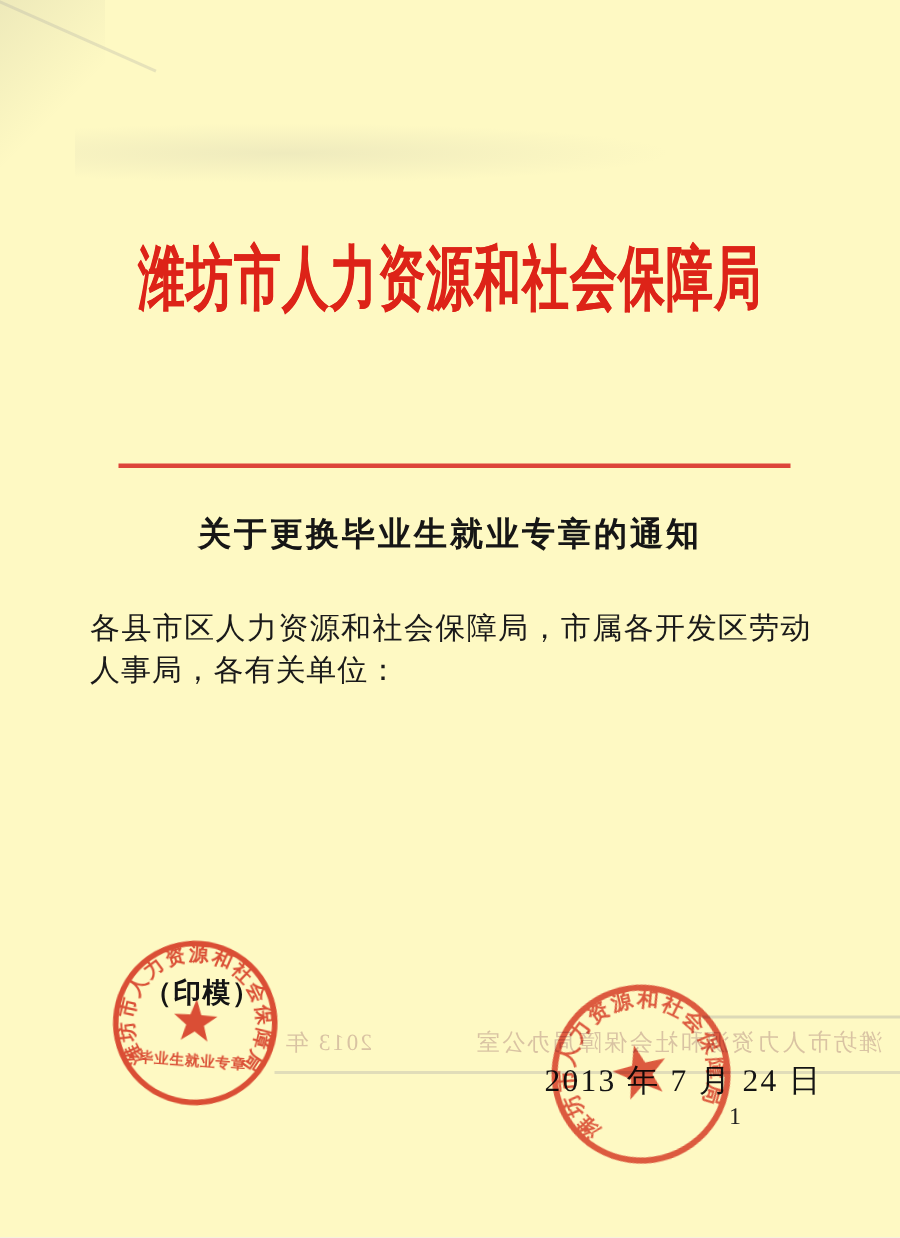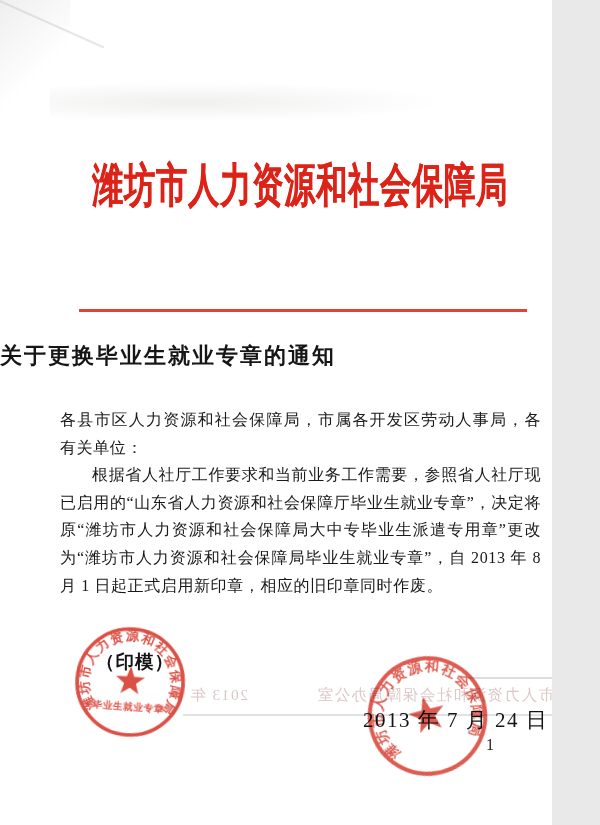--- a/index.html
+++ b/index.html
@@ -3,22 +3,22 @@
 <meta charset="utf-8">
 <style>
   html, body { margin: 0; padding: 0; }
   body {
     width: 600px; height: 825px;
     background: #e9e9e9;
     font-family: "Liberation Serif", "DejaVu Serif", serif;
   }
   .page {
     position: relative;
-    width: 552px; height: 825px;
-    background: #ffffff;
+    width: 600px; height: 825px;
+    background: #fef9c3;
     overflow: hidden;
     color: #1c1c1c;
   }
   
   .scan-smudge {
     position: absolute; left: 50px; top: 82px; width: 400px; height: 40px;
     background: radial-gradient(ellipse at 35% 50%, rgba(170,170,165,0.18), rgba(170,170,165,0) 70%);
     pointer-events: none;
   }
   .scan-crease {
@@ -48,26 +48,26 @@
     position: absolute; left: 0; top: 257px; width: 600px;
     text-align: center;
     font-size: 17px; letter-spacing: 1.5px; color: #202020;
   }
   .header-rule {
     position: absolute; left: 79px; top: 309px; width: 448px; height: 3px;
     background: #dd453a;
   }
   .doc-title {
     position: absolute; left: 0; top: 341px; width: 600px;
-    text-align: left;
+    text-align: center;
     font-size: 22px; font-weight: bold; letter-spacing: 2px; color: #161616;
   }
   .body-text {
     position: absolute; left: 60px; top: 406px; width: 481px;
-    font-size: 16px; line-height: 27.6px; letter-spacing: 0.6px;
+    font-size: 20px; line-height: 27.6px; letter-spacing: 0.6px;
     text-align: justify;
     color: #1a1a1a;
   }
   .body-text p { margin: 0; }
   .body-text p.indent { text-indent: 2em; }
 
   .seal-model-label {
     position: absolute; left: 96px; top: 649px;
     font-size: 18.5px; font-weight: 600; letter-spacing: 1px; color: #141414;
     z-index: 3;
@@ -124,21 +124,20 @@
     <span>潍坊市人力资源和社会保障局</span>
   </div>
 
 
   <div class="header-rule"></div>
 
   <div class="doc-title">关于更换毕业生就业专章的通知</div>
 
   <div class="body-text">
     <p>各县市区人力资源和社会保障局，市属各开发区劳动人事局，各有关单位：</p>
-    <p class="indent">根据省人社厅工作要求和当前业务工作需要，参照省人社厅现已启用的“山东省人力资源和社会保障厅毕业生就业专章”，决定将原“潍坊市人力资源和社会保障局大中专毕业生派遣专用章”更改为“潍坊市人力资源和社会保障局毕业生就业专章”，自 2013 年 8 月 1 日起正式启用新印章，相应的旧印章同时作废。</p>
   </div>
 
   <div class="bleed-band">潍坊市人力资源和社会保障局办公室　　　　2013 年</div>
   <div class="bleed-line-a"></div>
   <div class="bleed-line-b"></div>
 
   <div class="seal-model-label">（印模）</div>
 
   <div class="issue-date">2013 年 7 月 24 日</div>
 

